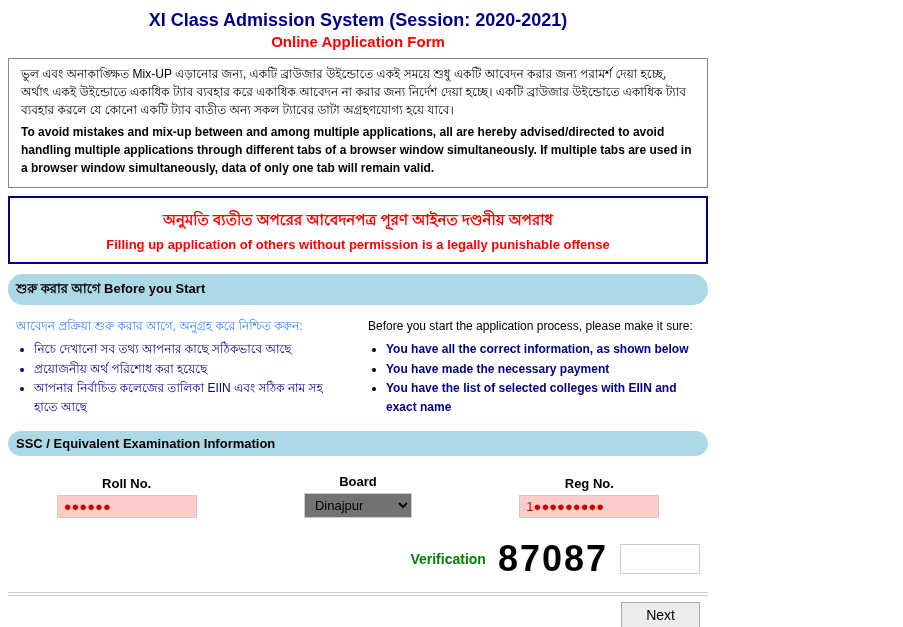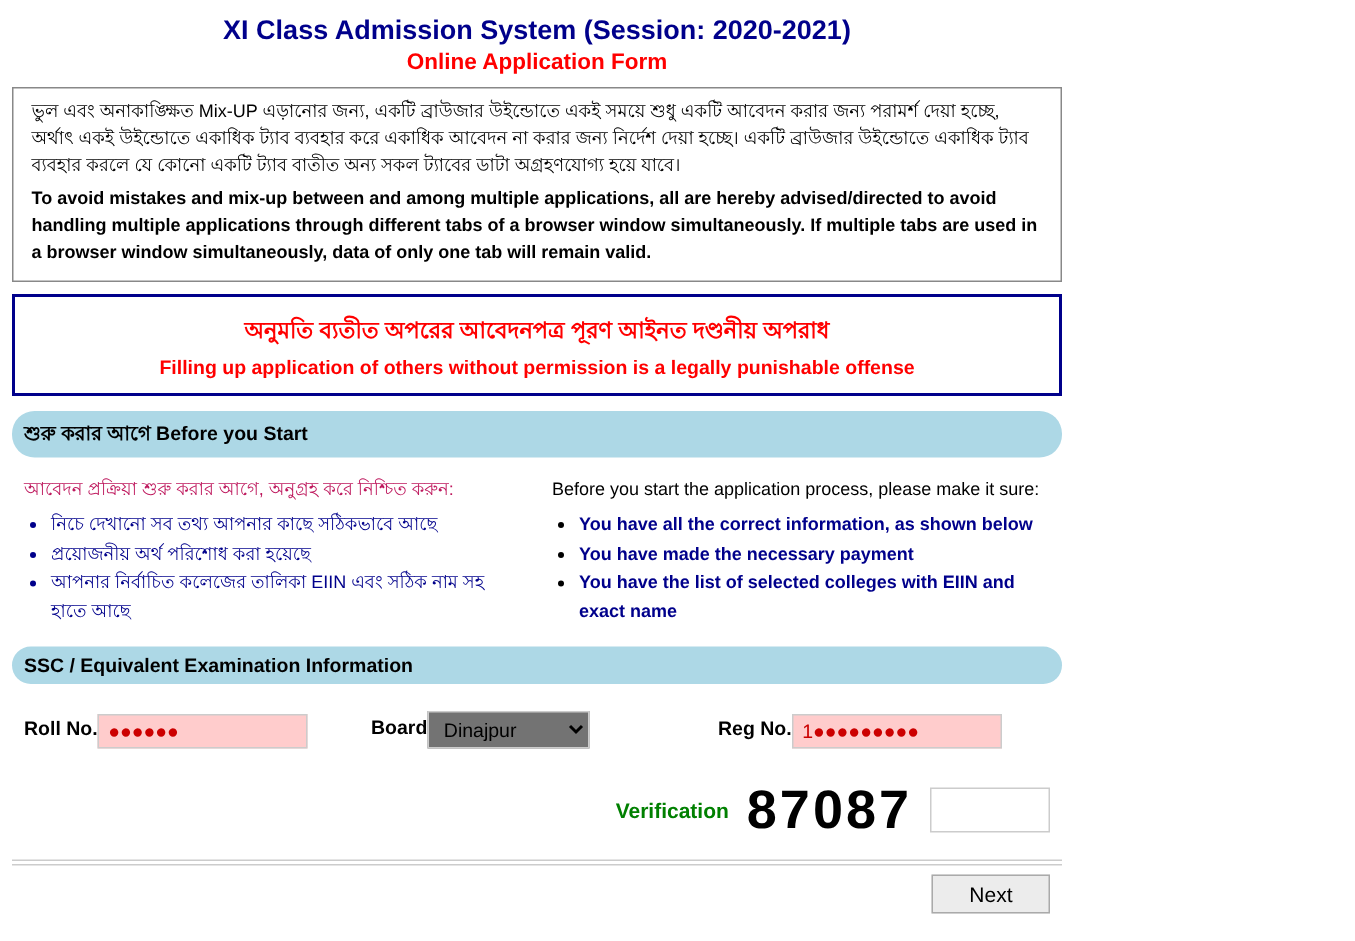--- a/index.html
+++ b/index.html
@@ -76,21 +76,21 @@
       gap: 20px;
       margin-bottom: 10px;
       padding: 4px 8px;
     }
     .before-start-left {
       flex: 1;
       font-size: 12px;
       line-height: 1.6;
     }
     .before-start-left .intro {
-      color: #be185d;
+      color: #3b82f6;
       margin-bottom: 4px;
     }
     .before-start-left ul {
       margin-left: 18px;
       color: #00008B;
     }
     .before-start-right {
       flex: 1;
       font-size: 12px;
       line-height: 1.6;
@@ -111,21 +111,21 @@
       margin-top: 4px;
     }
     .form-row {
       display: flex;
       gap: 10px;
       padding: 10px 8px;
       align-items: flex-end;
     }
     .form-group {
       display: flex;
-      flex-direction: row;
+      flex-direction: column;
       align-items: center;
     }
     .form-group label {
       font-weight: bold;
       font-size: 13px;
       margin-bottom: 4px;
       text-align: center;
     }
     .form-group input[type="text"] {
       border: 1px solid #ccc;

